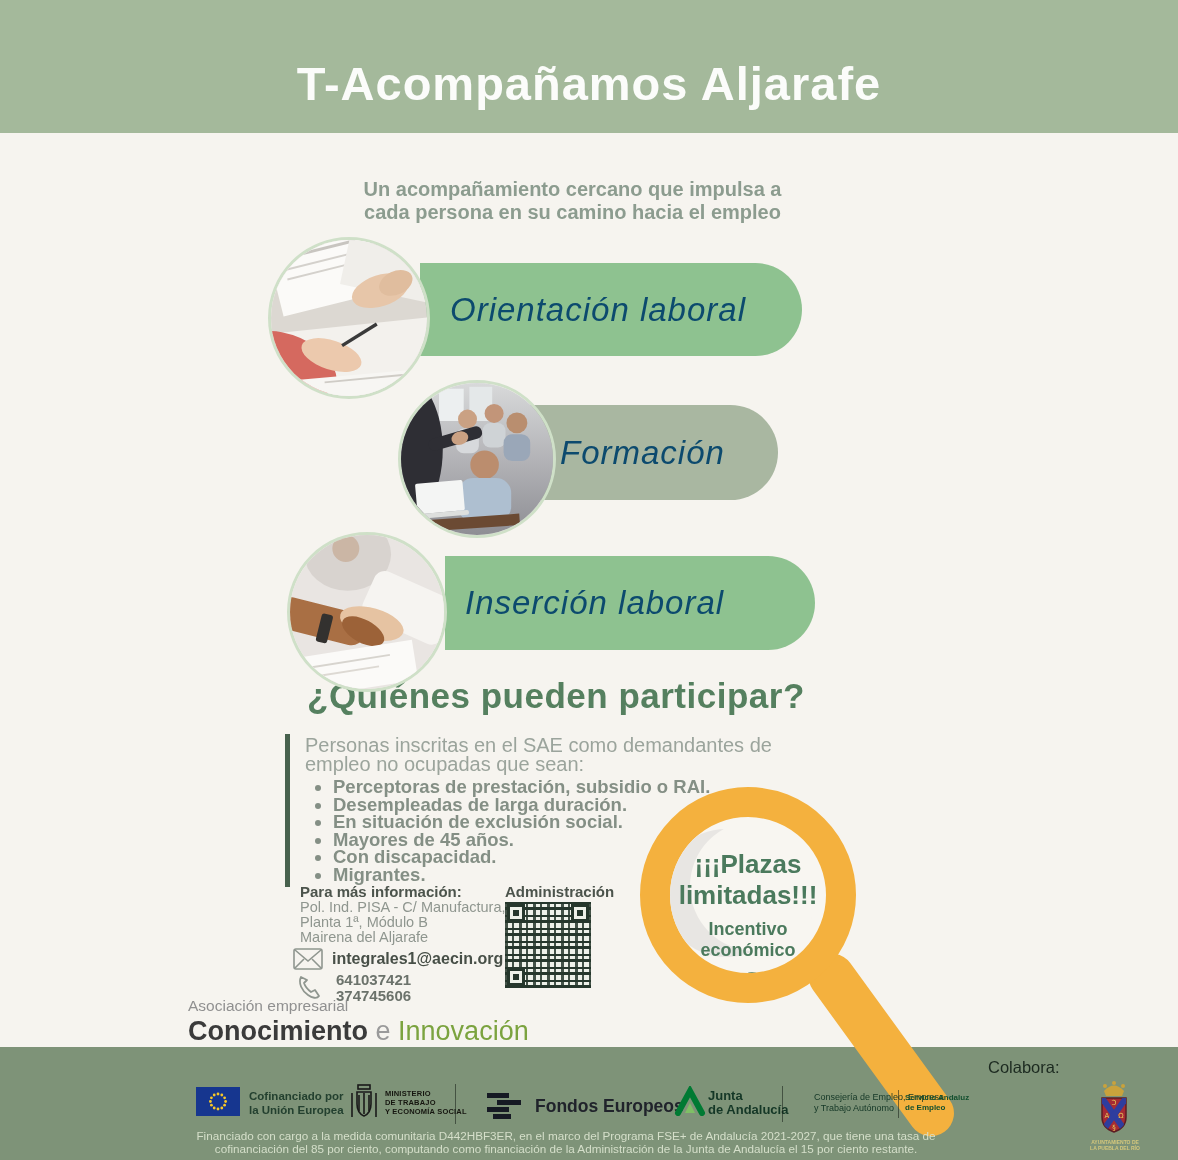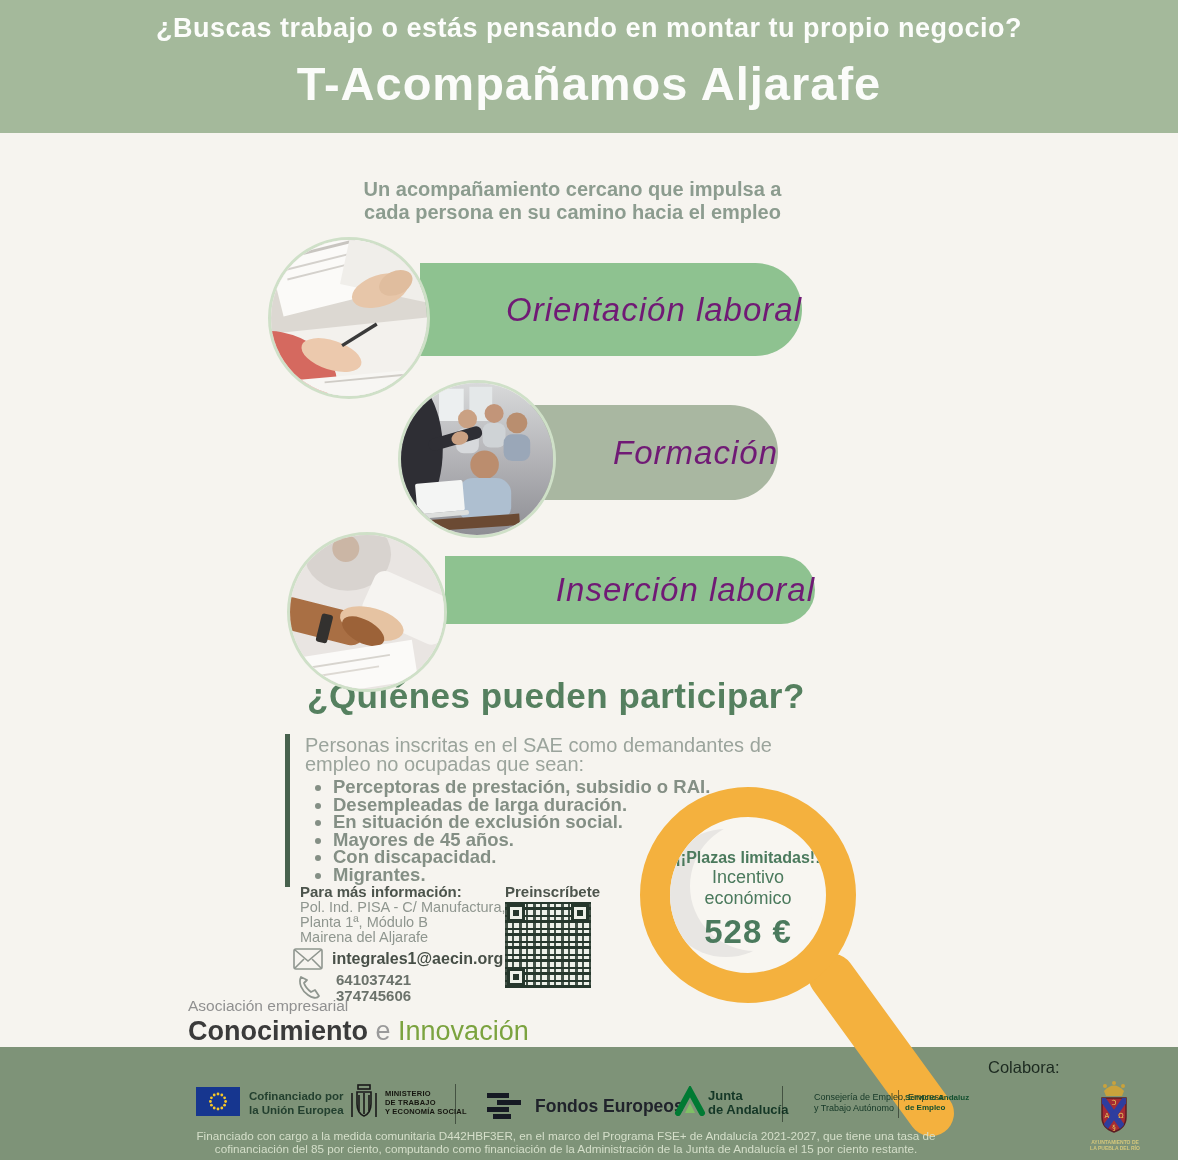--- a/index.html
+++ b/index.html
@@ -23,39 +23,39 @@
   
   .subtitle{left:0;top:140px;width:1150px;text-align:center;color:var(--subgreen);font-size:29px;font-weight:bold;}
   .tagline{left:0;top:178px;width:1145px;text-align:center;color:var(--taggray);font-size:20px;font-weight:bold;line-height:23px;}
 
   
   .circle{border-radius:50%;overflow:hidden;border:3px solid #cfe0c8;box-sizing:border-box;z-index:1;}
   .circle svg{display:block;width:100%;height:100%;}
   .c1{left:268px;top:237px;width:162px;height:162px;}
   .c2{left:398px;top:380px;width:158px;height:158px;}
   .c3{left:287px;top:532px;width:160px;height:160px;}
-  .pill{color:#701a75;font-size:33px;font-style:italic;display:flex;align-items:center;justify-content:flex-end;letter-spacing:1px;}
+  .pill{color:#0c4a6e;font-size:33px;font-style:italic;display:flex;align-items:center;justify-content:flex-start;letter-spacing:1px;}
   .p1{left:420px;top:263px;width:382px;height:93px;background:var(--pill);border-radius:0 47px 47px 0;padding-left:30px;box-sizing:border-box;}
   .p2{left:520px;top:405px;width:258px;height:95px;background:var(--pillmuted);border-radius:0 48px 48px 0;padding-left:40px;box-sizing:border-box;}
-  .p3{left:445px;top:556px;width:370px;height:68px;background:var(--pill);border-radius:0 47px 47px 0;padding-left:20px;box-sizing:border-box;}
+  .p3{left:445px;top:556px;width:370px;height:94px;background:var(--pill);border-radius:0 47px 47px 0;padding-left:20px;box-sizing:border-box;}
 
   
   .part-head{left:307px;top:676px;font-size:35px;font-weight:bold;color:var(--headgreen);letter-spacing:.5px;}
   .part-block{left:285px;top:734px;width:492px;border-left:5px solid var(--bar);padding:2px 0 4px 15px;}
   .part-intro{color:var(--introgray);font-size:20px;line-height:19px;font-weight:500;}
   .part-list{margin:4px 0 0 28px;padding:0;color:var(--bulletgray);font-size:18.5px;line-height:17.5px;font-weight:bold;}
   .part-list li{margin:0;padding:0;}
 
   
   .lens{left:640px;top:787px;width:156px;height:156px;border:30px solid var(--yellow);border-radius:50%;background:#f8f6f1;z-index:2;overflow:hidden;}
   .crescent{position:absolute;left:-8px;top:12px;width:128px;height:128px;border-radius:50%;background:#e8e6e3;}
   .crescent::after{content:"";position:absolute;left:28px;top:-8px;width:130px;height:130px;border-radius:50%;background:#f8f6f1;}
   .lens-text{position:relative;z-index:1;width:100%;padding-top:32px;text-align:center;color:var(--lens);}
-  .lens-l1{font-size:16px;font-weight:bold;}
-  .lens-l2{font-size:18px;font-weight:normal;}
+  .lens-l1{font-size:26px;font-weight:bold;}
+  .lens-l2{font-size:18px;font-weight:bold;margin-top:8px;}
   .lens-amt{font-size:33px;font-weight:bold;margin-top:4px;letter-spacing:1px;}
   .handle{left:801px;top:956px;width:46px;height:215px;background:var(--yellow);border-radius:24px;transform:rotate(-36deg);transform-origin:23px 10px;z-index:2;}
 
   
   .contact-head{left:300px;top:883px;font-size:15px;font-weight:bold;color:var(--darktext);}
   .addr{left:300px;top:900px;font-size:14.5px;line-height:15px;color:var(--lighttext);}
   .email-row{left:293px;top:948px;display:flex;align-items:center;gap:9px;}
   .email-txt{font-size:16px;font-weight:bold;color:#474f47;}
   .phone-row{left:296px;top:972px;display:flex;align-items:center;gap:14px;}
   .phone-nums{font-size:15px;font-weight:bold;color:#6b726b;line-height:15.5px;}
@@ -98,21 +98,20 @@
   .crest{left:1088px;top:1080px;}
   .crest-cap{left:1078px;top:1139px;width:74px;text-align:center;font-size:5px;font-weight:bold;color:#d3c77c;line-height:6px;}
   .disclaimer{left:185px;top:1130px;width:762px;text-align:center;font-size:11.7px;line-height:12.8px;color:#d5dfca;}
 </style>
 </head>
 <body>
 
 <div class="poster">
 
   <div class="abs band"></div>
-  <div class="abs q-line">¿Buscas trabajo o estás pensando en montar tu propio negocio?</div>
   <div class="abs title">T-Acompañamos Aljarafe</div>
 
   <div class="abs tagline pre">Un acompañamiento cercano que impulsa a
 cada persona en su camino hacia el empleo</div>
 
   <div class="abs pill p1">
       <span>Orientación laboral</span>
     </div>
   <div class="abs circle c1">
     <svg viewBox="0 0 160 160">
@@ -232,21 +231,21 @@
   <div class="abs phone-row">
     <svg width="26" height="26" viewBox="0 0 26 26" fill="none" stroke="#8f968f" stroke-width="1.8">
       <path d="M5 2 C2 8 6 16 12 20 C16 23 21 24 23 21 L19 15 L15 17 C11 14 9 11 8 8 L11 5 Z" stroke-linejoin="round"></path>
     </svg>
     <div class="phone-nums">
       <div>641037421</div>
       <div>374745606</div>
     </div>
   </div>
 
-  <div class="abs qr-label">Preinscríbete</div>
+  <div class="abs qr-label">Administración</div>
   <div class="abs qr">
     <span class="finder f-tl"></span>
     <span class="finder f-tr"></span>
     <span class="finder f-bl"></span>
   </div>
 
   <div class="abs aecin">
     <div class="aecin-sup">Asociación empresarial</div>
     <div class="aecin-name">
       <span class="aecin-p1">Conocimiento</span>

